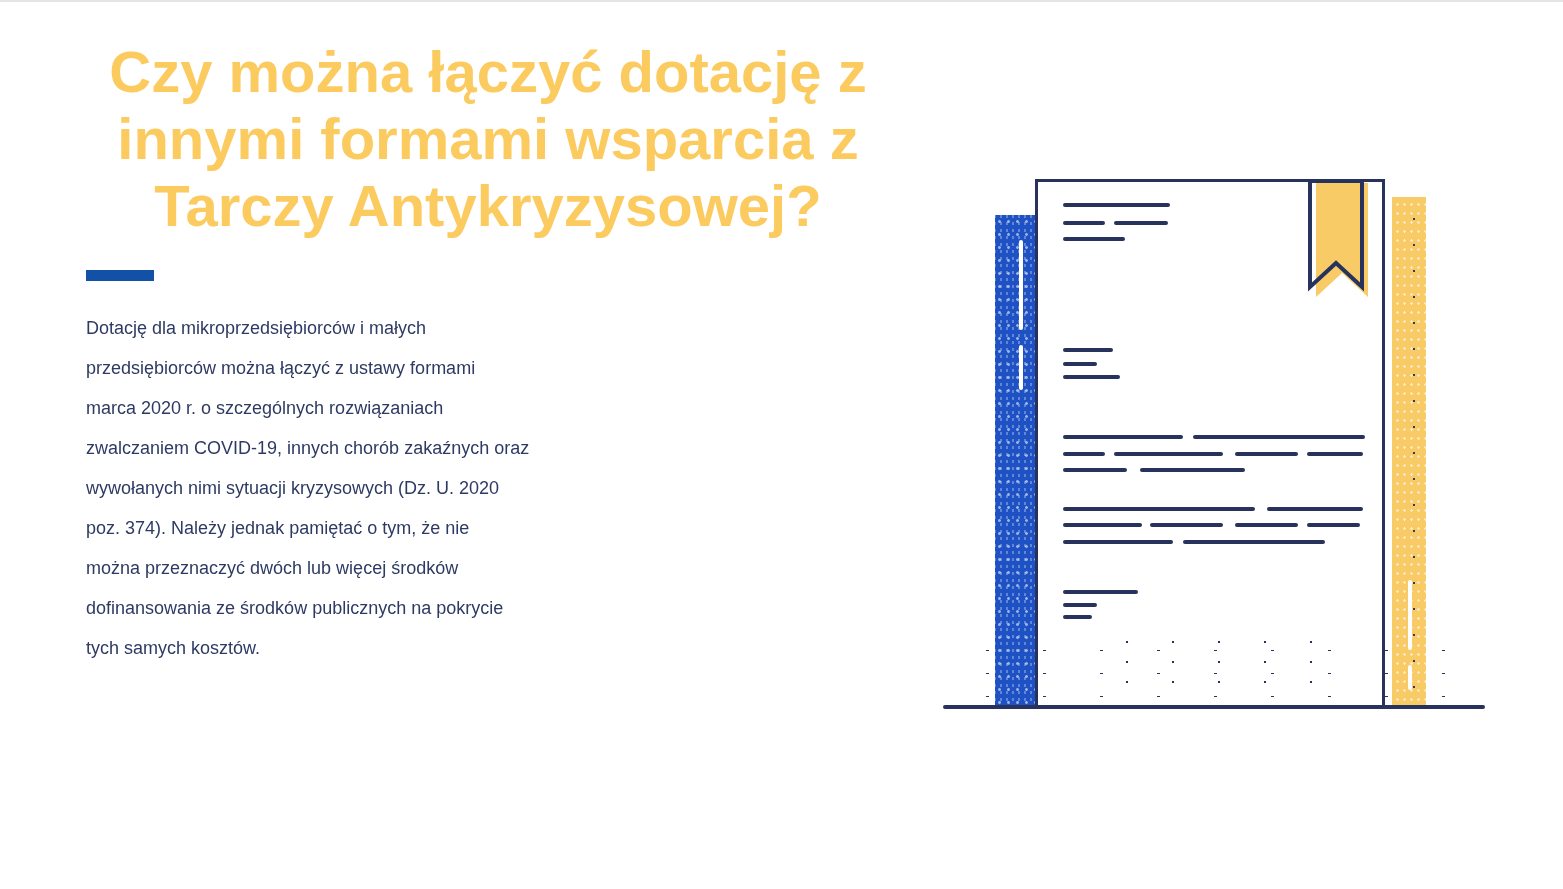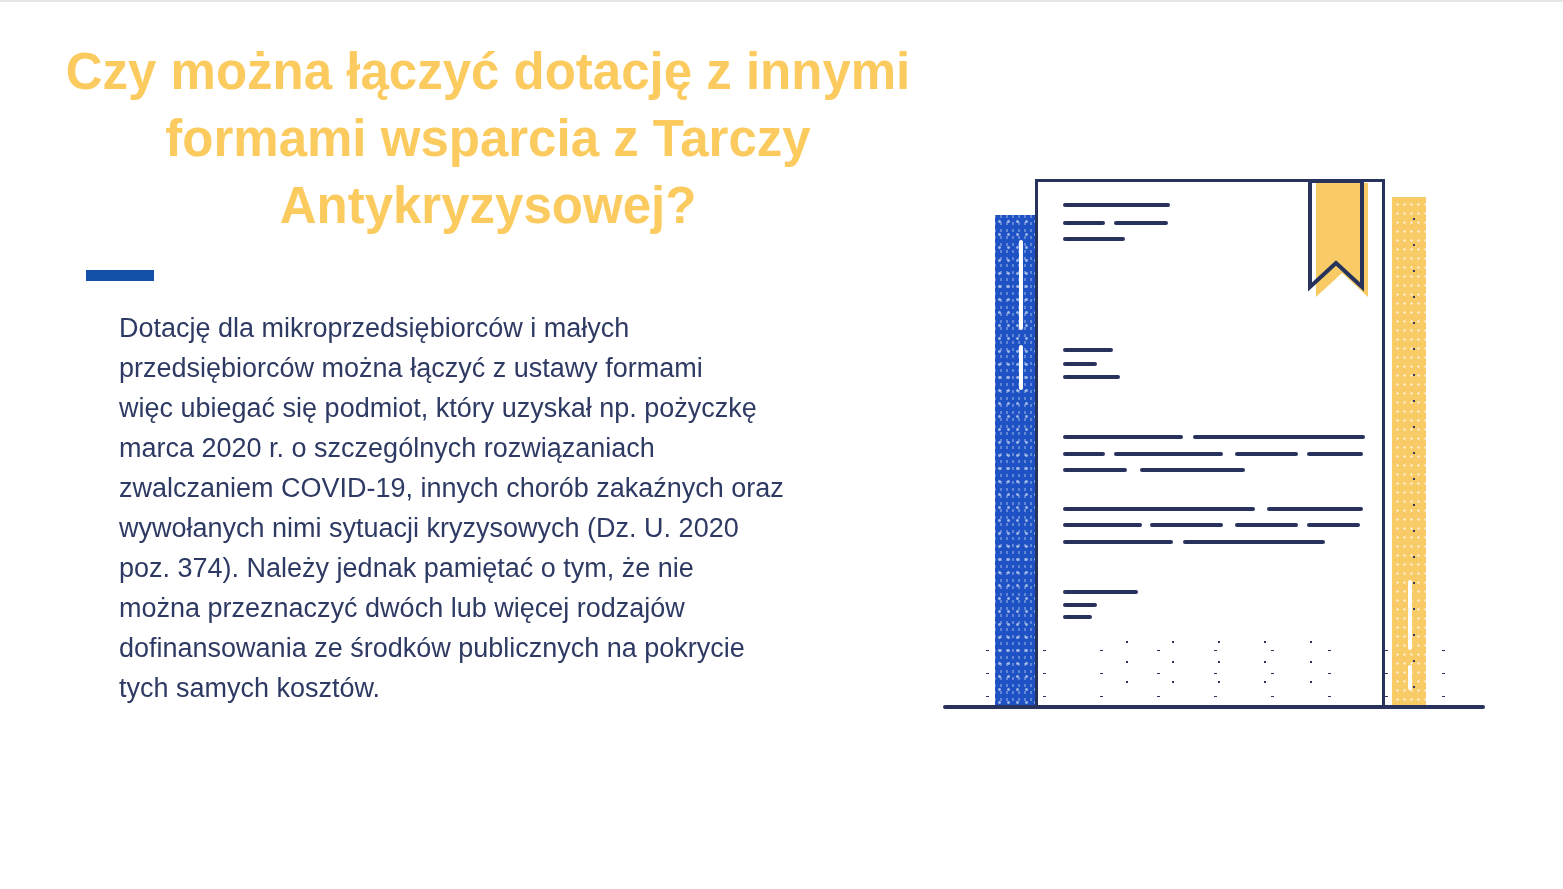--- a/index.html
+++ b/index.html
@@ -19,32 +19,31 @@
     overflow:hidden;
     font-family:"Liberation Sans", sans-serif;
   }
   .topline{
     position:absolute;left:0;top:0;width:100%;height:2px;
     background:#E5E5E7;
   }
   .title{
     position:absolute;left:28px;top:38px;width:920px;
     text-align:center;
-    font-size:51px;font-weight:700;line-height:67px;
+    font-size:58px;font-weight:700;line-height:67px;
     color:var(--heading_yellow);
   }
   .accent{
     position:absolute;left:86px;top:270px;width:68px;height:11px;
     background:var(--accent_blue);
   }
   .bodytext{
     position:absolute;left:86px;top:308px;width:820px;
-    font-size:27px;line-height:40px;
+    font-size:18px;line-height:40px;
     color:var(--body_navy);
-    margin-left:33px;
   }
   .bline{white-space:nowrap;}
   .bline b{font-weight:400;}
 
   
   .illo{position:absolute;left:930px;top:170px;width:600px;height:590px;}
   .spine{
     position:absolute;left:65px;top:45px;width:40px;height:493px;
     background-color:var(--spine_blue);
     background-image:
@@ -91,26 +90,25 @@
 <div class="slide">
   <div class="topline"></div>
 
   <h1 class="title">Czy można łączyć dotację z innymi formami wsparcia z Tarczy Antykryzysowej?</h1>
 
   <div class="accent"></div>
 
   <div class="bodytext">
       <div class="bline"><span>Dotację dla mikroprzedsiębiorców i małych</span></div>
       <div class="bline"><span>przedsiębiorców można łączyć z ustawy formami</span></div>
-      <div class="bline"><span>więc ubiegać się podmiot, który uzyskał np. pożyczkę</span></div>
       <div class="bline"><span>marca 2020 r. o szczególnych rozwiązaniach</span></div>
       <div class="bline"><span>zwalczaniem COVID-19, innych chorób zakaźnych oraz</span></div>
       <div class="bline"><span>wywołanych nimi sytuacji kryzysowych (Dz. U. 2020</span></div>
       <div class="bline"><span>poz. 374). </span><b>Należy jednak pamiętać o tym, że nie</b></div>
-      <div class="bline"><b>można przeznaczyć dwóch lub więcej rodzajów</b></div>
+      <div class="bline"><b>można przeznaczyć dwóch lub więcej środków</b></div>
       <div class="bline"><b>dofinansowania ze środków publicznych na pokrycie</b></div>
       <div class="bline"><b>tych samych kosztów.</b></div>
     </div>
 
   <div class="illo">
     <div class="spine">
       <div class="spine-dash d1"></div>
       <div class="spine-dash d2"></div>
     </div>
 

